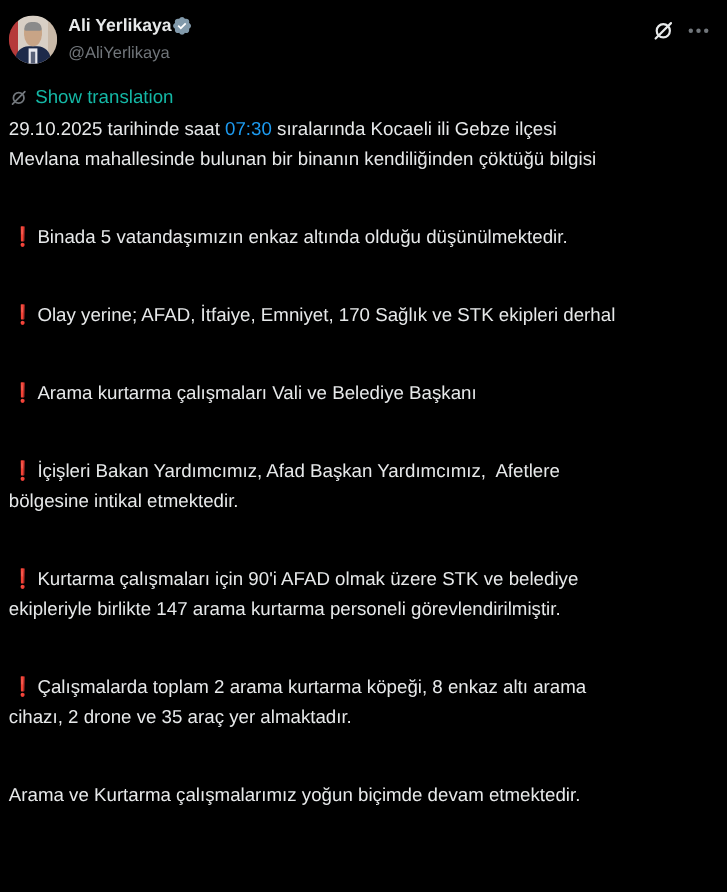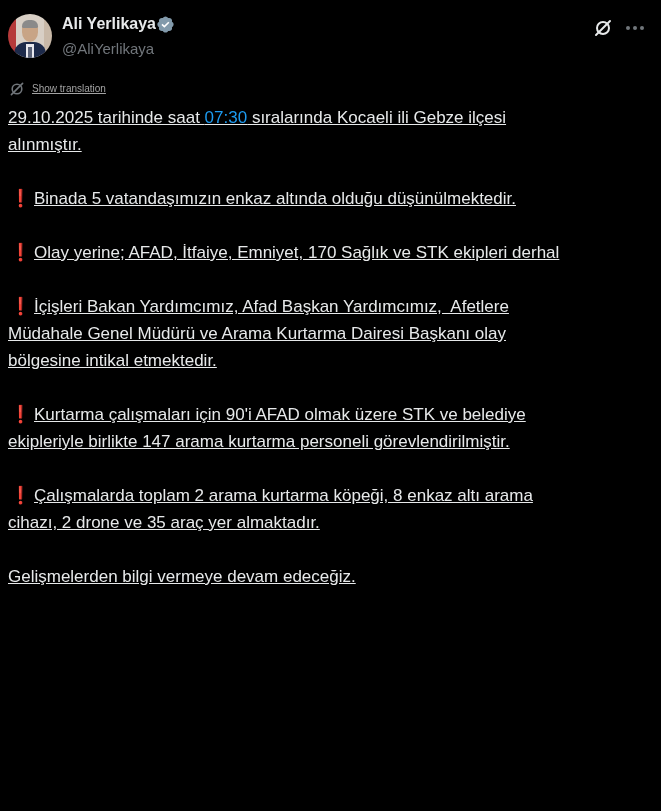--- a/index.html
+++ b/index.html
@@ -59,21 +59,20 @@
       position: absolute;
       left: 14px; top: 6px;
       width: 16px; height: 8px;
       border-radius: 8px 8px 2px 2px;
       background: #8a8a8a;
     }
     .name-row {
       position: absolute;
       left: 62px; top: 14px;
       display: flex;
-      align-items: center;
       gap: 0;
     }
     .display-name {
       font-size: 16px;
       font-weight: bold;
       color: #e7e9ea;
       line-height: 20px;
     }
     .verified-badge {
       width: 19px; height: 19px;
@@ -102,36 +101,35 @@
     }
     .translation {
       position: absolute;
       left: 9px; top: 80px;
       display: flex;
       align-items: center;
       gap: 7px;
       cursor: pointer;
     }
     .translation-label {
-      font-size: 10px;
-      color: #a3a3a3;
+      font-size: 17px;
+      color: #14b8a6;
       line-height: 18px;
-      text-decoration: underline;
     }
     .tweet-text {
       position: absolute;
       left: 8px; top: 104px;
       width: 650px;
       font-size: 17px;
       line-height: 27px;
       color: #e7e9ea;
     }
     .para { display: block; }
-    .para + .para { margin-top: 27px; }
-    .line { display: block; white-space: pre; text-decoration: underline; }
+    .para + .para { margin-top: 44px; }
+    .line { display: block; white-space: pre; }
     .link { color: #1d9bf0; cursor: pointer; }
     .alert {
       display: inline-block;
       color: #d62035;
       font-weight: bold;
       width: 20px;
       text-align: center;
       margin-left: 2px;
       margin-right: 4px;
     }
@@ -177,49 +175,47 @@
     <circle cx="10" cy="10" r="6" fill="none" stroke="#71767b" stroke-width="2"></circle>
     <line x1="3" y1="17" x2="17" y2="3" stroke="#71767b" stroke-width="2" stroke-linecap="round"></line>
   </svg>
   <span class="translation-label">Show translation</span>
 </div>
 
 <div class="tweet-text">
 
   <div class="para">
     <span class="line"><span>29.10.2025 tarihinde saat </span><span class="link">07:30</span><span> sıralarında Kocaeli ili Gebze ilçesi</span></span>
-    <span class="line">alınmıştır.</span>
+    <span class="line">Mevlana mahallesinde bulunan bir binanın kendiliğinden çöktüğü bilgisi</span>
   </div>
 
   <div class="para">
     <span class="line"><span class="alert">❗</span><span>Binada 5 vatandaşımızın enkaz altında olduğu düşünülmektedir.</span></span>
   </div>
 
   <div class="para">
     <span class="line"><span class="alert">❗</span><span>Olay yerine; AFAD, İtfaiye, Emniyet, 170 Sağlık ve STK ekipleri derhal</span></span>
   </div>
 
   <div class="para">
+    <span class="line"><span class="alert">❗</span><span>Arama kurtarma çalışmaları Vali ve Belediye Başkanı</span></span>
   </div>
 
   <div class="para">
     <span class="line"><span class="alert">❗</span><span>İçişleri Bakan Yardımcımız, Afad Başkan Yardımcımız,  Afetlere</span></span>
-    <span class="line">Müdahale Genel Müdürü ve Arama Kurtarma Dairesi Başkanı olay</span>
     <span class="line">bölgesine intikal etmektedir.</span>
   </div>
 
   <div class="para">
     <span class="line"><span class="alert">❗</span><span>Kurtarma çalışmaları için 90'i AFAD olmak üzere STK ve belediye</span></span>
     <span class="line">ekipleriyle birlikte 147 arama kurtarma personeli görevlendirilmiştir.</span>
   </div>
 
   <div class="para">
     <span class="line"><span class="alert">❗</span><span>Çalışmalarda toplam 2 arama kurtarma köpeği, 8 enkaz altı arama</span></span>
     <span class="line">cihazı, 2 drone ve 35 araç yer almaktadır.</span>
   </div>
 
   <div class="para">
-  </div>
-
-  <div class="para">
-    <span class="line">Gelişmelerden bilgi vermeye devam edeceğiz.</span>
-  </div>
+    <span class="line">Arama ve Kurtarma çalışmalarımız yoğun biçimde devam etmektedir.</span>
+  </div>
+
 </div>
 
 </body></html>

